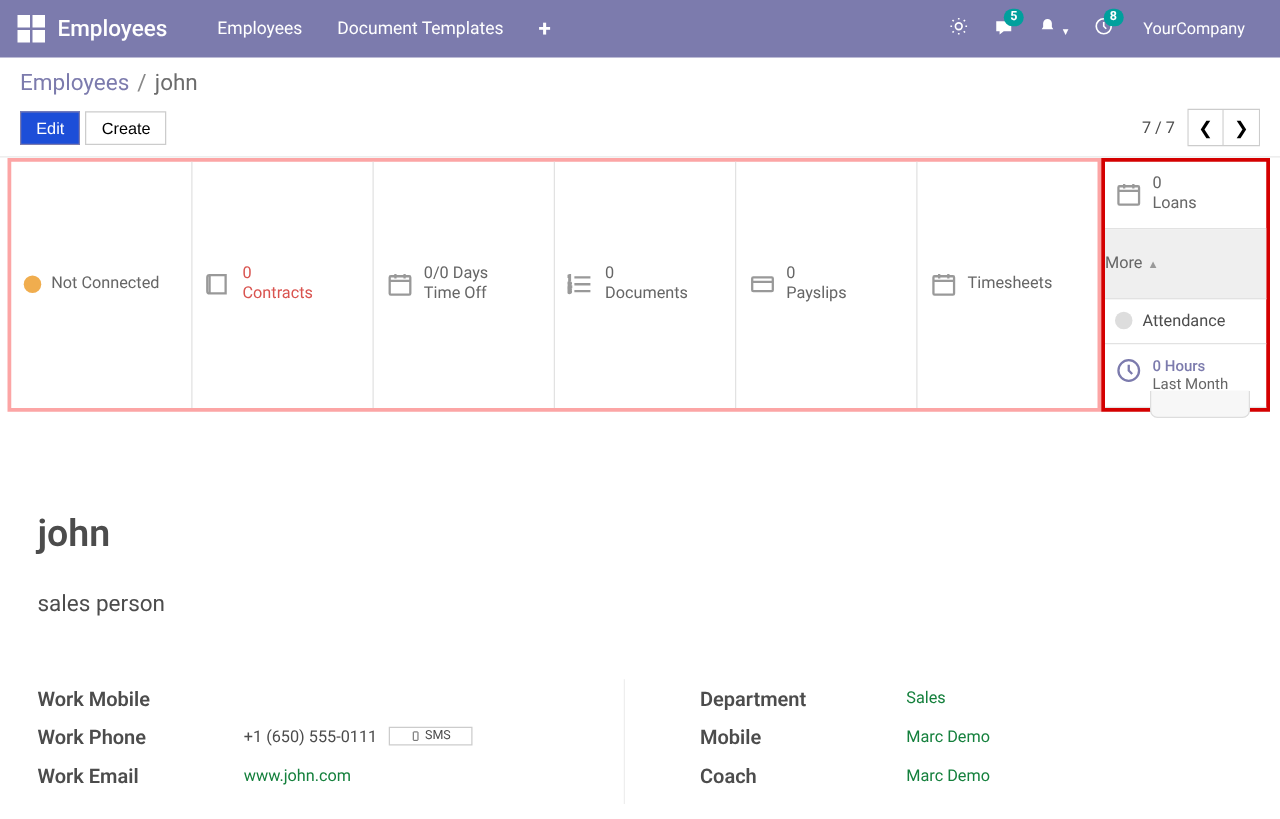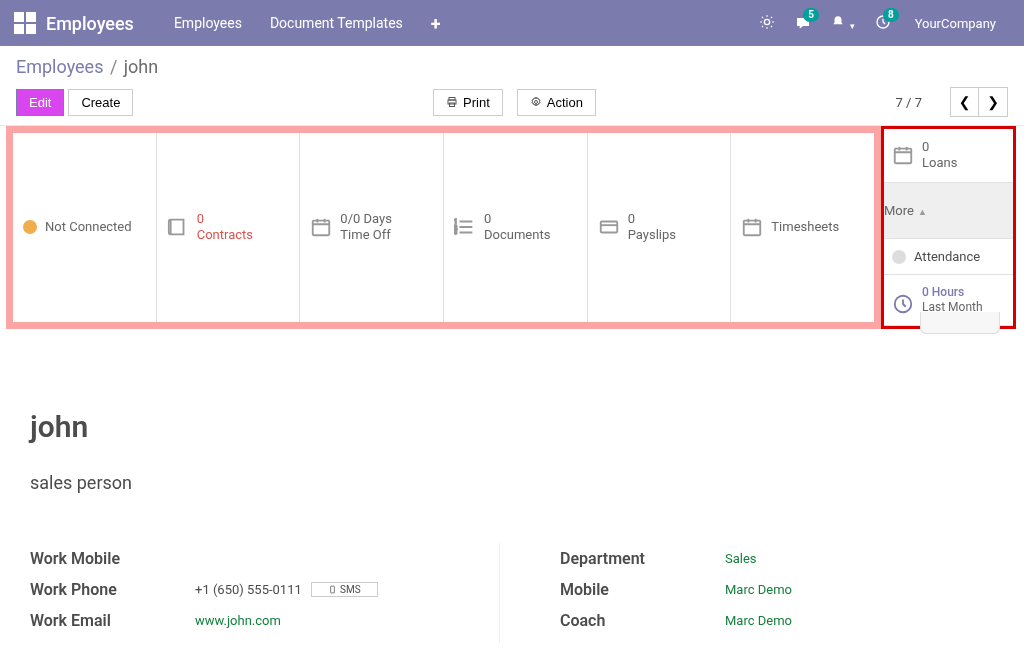--- a/index.html
+++ b/index.html
@@ -18,55 +18,55 @@
   .avatar { width: 26px; height: 26px; border-radius: 50%; background: linear-gradient(135deg,#c9a06a,#8b6f47); display: inline-block; vertical-align: middle; margin-right: 6px; }
   
   
   .controlbar { padding: 10px 16px 8px 16px; border-bottom: 1px solid #e9e9e9; }
   .breadcrumb { font-size: 18px; color: #7c7bad; margin-bottom: 10px; }
   .breadcrumb .crumb-link { cursor: pointer; }
   .breadcrumb .sep { color: #888; margin: 0 2px; }
   .breadcrumb .active { color: #6c6c6c; }
   .btnrow { display: flex; align-items: center; }
   .btn { border: 1px solid #ccc; background: #fff; padding: 5px 12px; font-size: 13px; cursor: pointer; border-radius: 0; }
-  .btn-primary { background: #d946ef; color: #fff; border-color: #7c7bad; }
+  .btn-primary { background: #1d4ed8; color: #fff; border-color: #7c7bad; }
   .btn + .btn { margin-left: 4px; }
   .btn-group-center { margin-left: auto; display: flex; gap: 10px; }
   .btn-group-center .btn { display: flex; align-items: center; gap: 5px; }
-  .pager-area { margin-left: auto; display: flex; align-items: center; gap: 28px; }
+  .pager-area { margin-left: auto; display: flex; align-items: center; gap: 10px; }
   .pager-arrows { display: flex; border: 1px solid #ccc; }
   .pager-arrows button { border: none; background: #fff; width: 28px; height: 28px; cursor: pointer; font-size: 14px; }
   .pager-arrows button:first-child { border-right: 1px solid #ccc; }
   
   
   .body-area { position: relative; height: calc(100vh - 46px - 92px); overflow-y: scroll; }
   .body-area::-webkit-scrollbar { width: 15px; }
   .body-area::-webkit-scrollbar-track { background: #f1f1f1; }
   .body-area::-webkit-scrollbar-thumb { background: #c1c1c1; }
   .launch-row { padding: 8px 16px; }
   
   
   .statsrow { display: flex; position: relative; margin: 0 8px 0 6px; }
-  .stats-left-box { display: flex; border: 7px solid #fca5a5; flex: 1; }
+  .stats-left-box { display: flex; border: 3px solid #fca5a5; flex: 1; }
   .stat { flex: 1; display: flex; align-items: center; padding: 12px 10px; border-right: 1px solid #e2e2e2; gap: 8px; cursor: pointer; }
   .stat:last-child { border-right: none; }
   .stat-icon { color: #999; display: flex; align-items: center; }
   .stat-icon svg { width: 22px; height: 22px; }
   .stat-texts { display: flex; flex-direction: column; font-size: 13px; line-height: 1.25; }
   .stat-texts .top { color: #666; }
   .stat-texts .bot { color: #666; }
   .stat.alert .top, .stat.alert .bot { color: #d9534f; }
   .dot-yellow { width: 14px; height: 14px; border-radius: 50%; background: #f0ad4e; display: inline-block; }
   .dot-gray { width: 14px; height: 14px; border-radius: 50%; background: #ddd; display: inline-block; }
   
   .stats-right-box { width: 135px; border: 3px solid #d40000; border-left: 3px solid #d40000; margin-left: 0; display: flex; flex-direction: column; }
   .stats-right-box .stat { border-right: none; border-bottom: 1px solid #e2e2e2; flex: none; padding: 10px 8px; }
   .more-row { background: #efefef; text-align: left; padding: 20px 0; font-size: 13px; color: #666; cursor: pointer; border-bottom: 1px solid #e2e2e2; }
   .more-row .tri { font-size: 9px; margin-left: 4px; color: #999; }
-  .right-sub { padding: 10px 8px; border-bottom: 1px solid #e2e2e2; display: flex; align-items: flex-end; gap: 8px; }
+  .right-sub { padding: 10px 8px; border-bottom: 1px solid #e2e2e2; display: flex; align-items: flex-start; gap: 8px; }
   .right-sub.link .txt { color: #7c7bad; font-weight: 500; }
   .sub-texts { display: flex; flex-direction: column; font-size: 12px; line-height: 1.25; }
   .right-image-placeholder { position: absolute; right: 24px; top: 186px; width: 80px; height: 22px; border: 1px solid #ddd; border-radius: 0 0 6px 6px; border-top: none; background: #f7f7f7; }
   
   
   .emp-content { padding: 80px 30px 30px 30px; }
   .emp-name { font-size: 30px; font-weight: 600; color: #4c4c4c; margin-bottom: 28px; }
   .emp-role { font-size: 18px; color: #4c4c4c; margin-bottom: 50px; }
   .emp-grid { display: flex; gap: 0; }
   .emp-col { flex: 1; }
@@ -123,37 +123,20 @@
 
 <div class="controlbar">
   <div class="breadcrumb">
     <span class="crumb-link">Employees</span>
     <span class="sep">/</span>
     <span class="active">john</span>
   </div>
   <div class="btnrow">
     <button class="btn btn-primary">Edit</button>
     <button class="btn">Create</button>
-    <div class="btn-group-center">
-      <button class="btn">
-        <svg width="12" height="12" viewBox="0 0 24 24" fill="none" stroke="#555" stroke-width="2">
-            <rect x="6" y="3" width="12" height="5"></rect>
-            <rect x="4" y="8" width="16" height="8"></rect>
-            <rect x="7" y="14" width="10" height="7"></rect>
-          </svg>
-        <span>Print</span>
-      </button>
-      <button class="btn">
-        <svg width="12" height="12" viewBox="0 0 24 24" fill="none" stroke="#555" stroke-width="2">
-            <circle cx="12" cy="12" r="3"></circle>
-            <path d="M12 2l1 3 3-1 1 3 3 1-1 3 1 3-3 1-1 3-3-1-1 3-1-3-3 1-1-3-3-1 1-3-1-3 3-1 1-3 3 1z"></path>
-          </svg>
-        <span>Action</span>
-      </button>
-    </div>
     <div class="pager-area">
       <span>7 / 7</span>
       <div class="pager-arrows">
         <button>❮</button>
         <button>❯</button>
       </div>
     </div>
   </div>
 </div>
 

